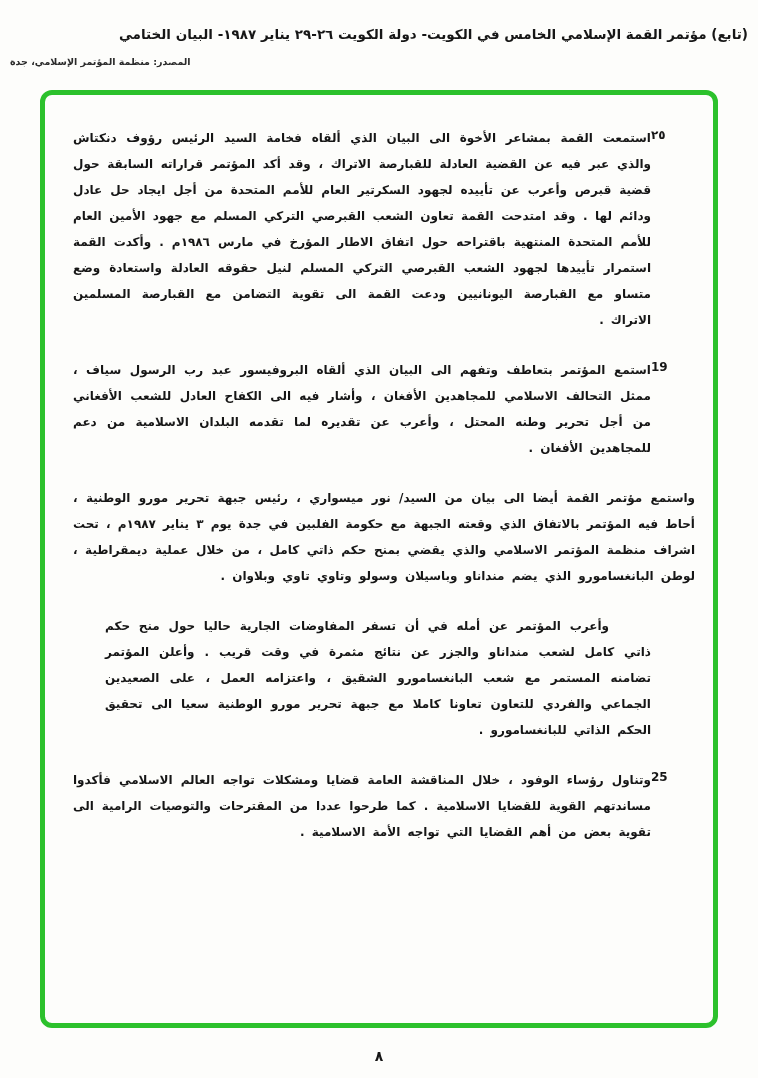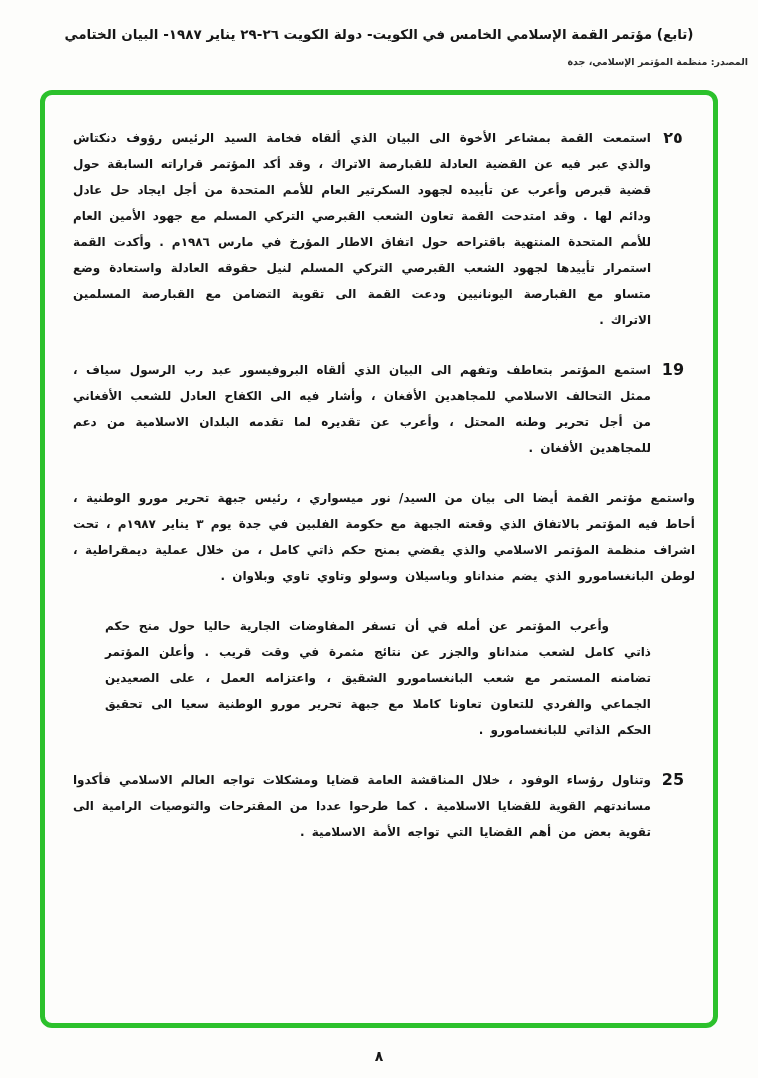--- a/index.html
+++ b/index.html
@@ -19,33 +19,32 @@
     position: absolute;
     inset: 0;
     background: #fdfdfb;
     direction: rtl;
   }
   .header-title {
     position: absolute;
     top: 26px;
     left: 10px;
     right: 10px;
-    text-align: center;
     font-weight: bold;
     font-size: 13.5px;
     letter-spacing: 0;
     white-space: nowrap;
     overflow: hidden;
   }
   .source-line {
     position: absolute;
     top: 56px;
     left: 10px;
     right: 10px;
-    text-align: right;
+    text-align: left;
     font-weight: bold;
     font-size: 9.5px;
     color: #2a2a2a;
   }
   .content-box {
     position: absolute;
     top: 90px;
     left: 40px;
     right: 40px;
     height: 938px;
@@ -60,22 +59,22 @@
     display: flex;
     direction: rtl;
     margin-bottom: 24px;
   }
   .para:last-child {
     margin-bottom: 0;
   }
   .para-number {
     flex: 0 0 44px;
     font-weight: bold;
-    font-size: 16px;
-    text-align: center;
+    font-size: 12px;
+    text-align: left;
     padding-top: 3px;
   }
   .para-text {
     flex: 1;
     text-align: justify;
     text-justify: inter-word;
     font-weight: bold;
     font-size: 12px;
     line-height: 26px;
     word-spacing: 3px;

